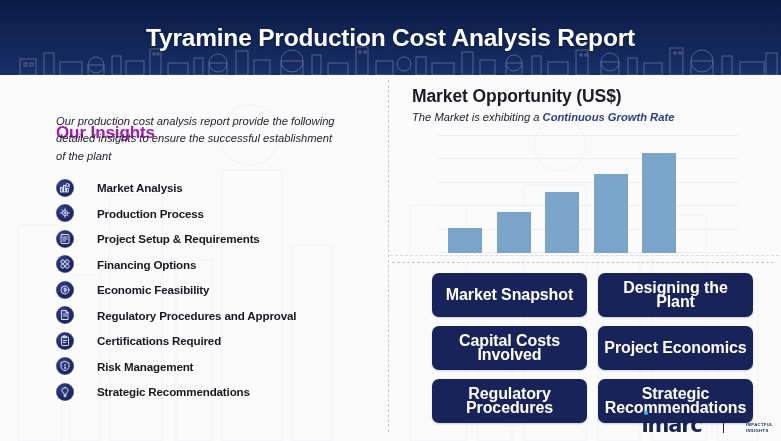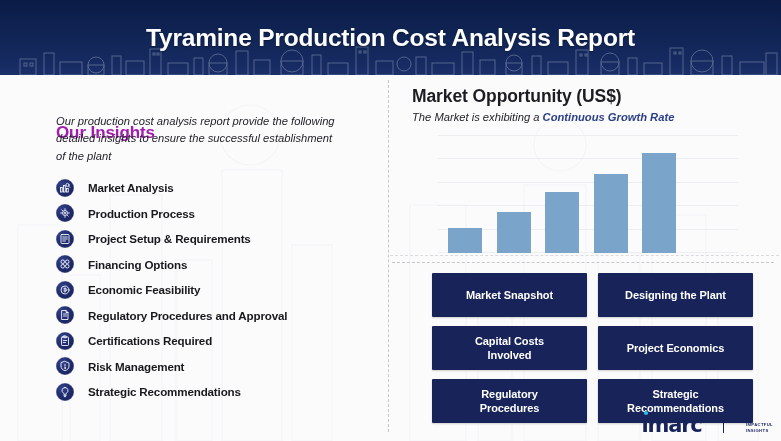--- a/index.html
+++ b/index.html
@@ -56,21 +56,21 @@
     position:absolute; left:56px; top:13px;
     font-size:17px; font-weight:bold; color:#a21caf; letter-spacing:-0.1px;margin-top:35px;
   }
   .insights-sub {
     position:absolute; left:56px; top:38px; width:280px;
     font-size:11.2px; font-style:italic; color:#23242a; line-height:17.4px;
   }
 
   .insight-list { position:absolute; left:56px; top:100px; width:330px; }
   .insight-item {
-    display:flex; align-items:center; height:25.5px; gap:14px;
+    display:flex; align-items:center; height:25.5px; gap:23px;
   }
   .insight-bullet {
     width:18px; height:18px; flex:0 0 18px; border-radius:50%;
     background:radial-gradient(circle at 34% 30%,#2f3f86 0%,#1e2a६9 40%,#161f55 100%);
     background:radial-gradient(circle at 34% 30%,#32428c 0%,#202c6e 45%,#161f55 100%);
     display:flex; align-items:center; justify-content:center;
     box-shadow:0 0 0 .5px rgba(255,255,255,.35) inset;
   }
   .insight-bullet svg { width:12px; height:12px; display:block; }
   .insight-label {
@@ -107,22 +107,22 @@
     position:absolute; left:-48px; top:172px; width:389px; height:0;
     border-top:1.4px dashed #d9dbdf;
   }
 
   
   .btn-grid {
     position:absolute; left:44px; top:198px; width:310px;
     display:grid; grid-template-columns:155px 155px; gap:9px 11px;
   }
   .nav-btn {
-    height:44px; border-radius:1px; background:#182359;
-    color:#ffffff; font-size:11px; font-weight:bold; letter-spacing:-0.1px;
+    height:44px; border-radius:7px; background:#182359;
+    color:#ffffff; font-size:16px; font-weight:bold; letter-spacing:-0.1px;
     display:flex; align-items:center; justify-content:center; text-align:center;
     line-height:14px; padding:0 6px;
     box-shadow:0 1px 2px rgba(0,0,0,.18);
   }
   .nav-btn span { display:block; }
 
   
   .logo { position:absolute; right:8px; bottom:6px; z-index:6;
           display:flex; align-items:flex-end; gap:20px; }
   .logo-mark { position:relative; display:flex; align-items:baseline; }

